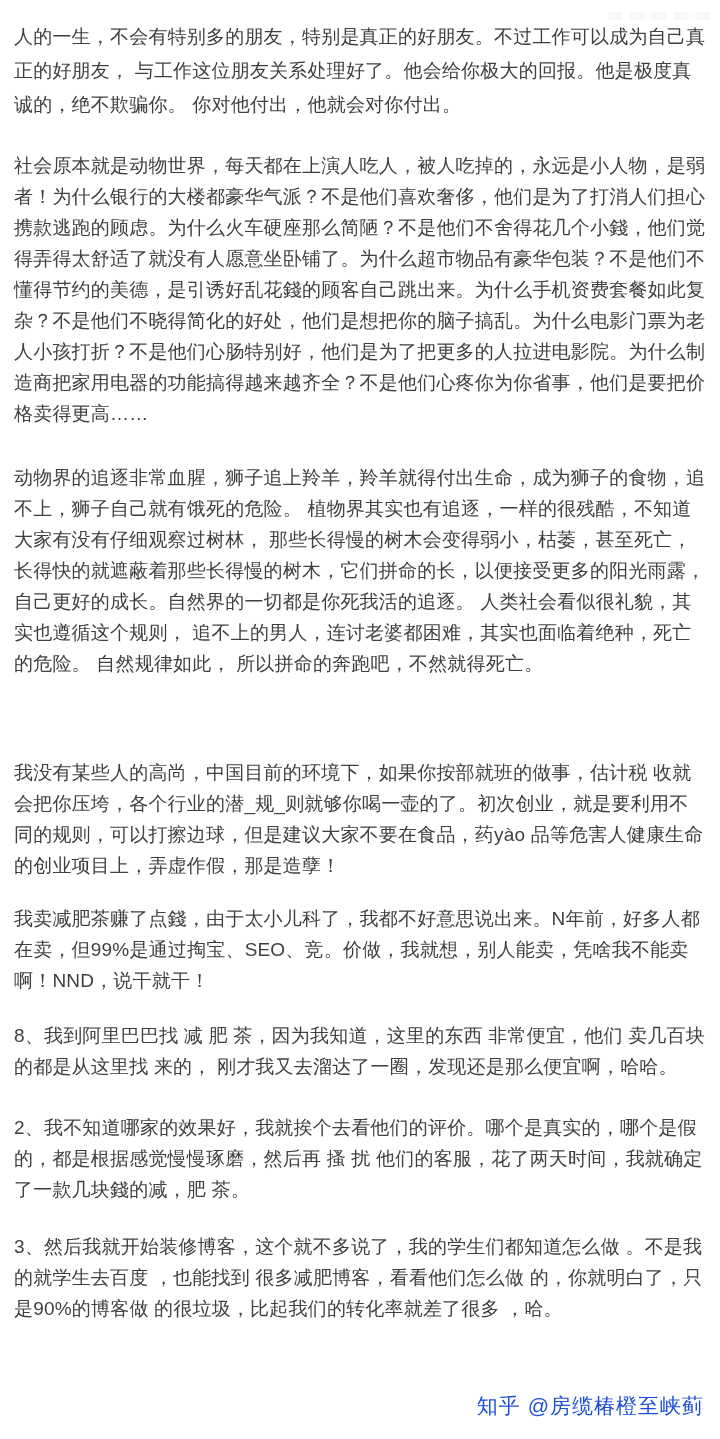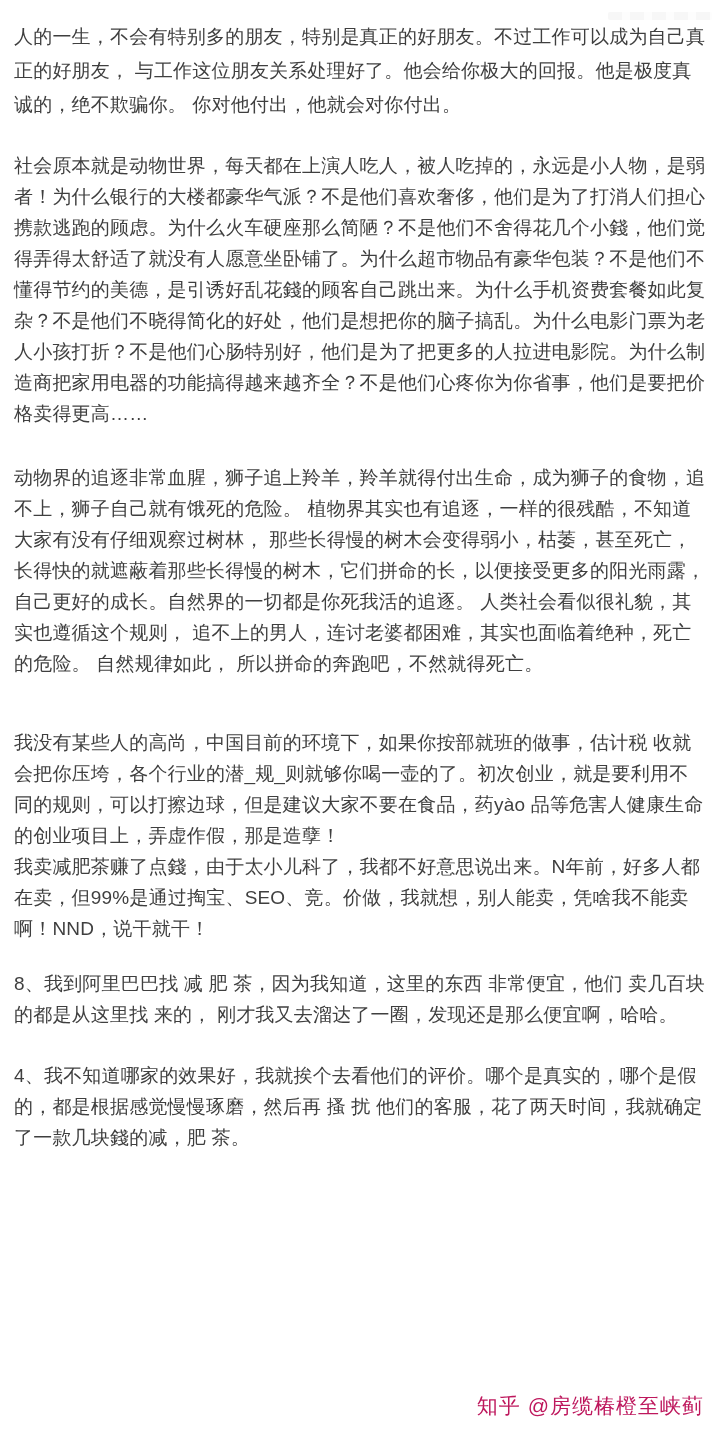--- a/index.html
+++ b/index.html
@@ -29,32 +29,32 @@
     margin: 0;
     font-size: 19px;
     line-height: 31px;
     text-align: left;
     letter-spacing: 0.2px;
     word-break: break-all;
   }
   .p1 { line-height: 34px; }
   .p2 { margin-top: 28px; }
   .p3 { margin-top: 33px; }
-  .p4 { margin-top: 48px; }
-  .p5 { }
+  .p4 { margin-top: 78px; }
+  .p5 { margin-top: 22px; }
   .li1 { margin-top: 24px; }
   .li2 { margin-top: 30px; }
   .li3 { margin-top: 26px; }
   .watermark {
     position: absolute;
     top: 1392px;
     right: 16px;
     font-size: 21px;
     line-height: 28px;
-    color: #be185d;
+    color: #1d4ed8;
     letter-spacing: 1px;
     white-space: nowrap;
   }
   
   .top-artifact {
     position: absolute;
     top: 12px;
     right: 8px;
     width: 104px;
     height: 8px;
@@ -74,18 +74,19 @@
 
   <div class="top-artifact"></div>
 
   <main class="content">
     <p class="p p1">人的一生，不会有特别多的朋友，特别是真正的好朋友。不过工作可以成为自己真正的好朋友， 与工作这位朋友关系处理好了。他会给你极大的回报。他是极度真诚的，绝不欺骗你。 你对他付出，他就会对你付出。</p>
     <p class="p p2">社会原本就是动物世界，每天都在上演人吃人，被人吃掉的，永远是小人物，是弱者！为什么银行的大楼都豪华气派？不是他们喜欢奢侈，他们是为了打消人们担心携款逃跑的顾虑。为什么火车硬座那么简陋？不是他们不舍得花几个小錢，他们觉得弄得太舒适了就没有人愿意坐卧铺了。为什么超市物品有豪华包装？不是他们不懂得节约的美德，是引诱好乱花錢的顾客自己跳出来。为什么手机资费套餐如此复杂？不是他们不晓得简化的好处，他们是想把你的脑子搞乱。为什么电影门票为老人小孩打折？不是他们心肠特别好，他们是为了把更多的人拉进电影院。为什么制造商把家用电器的功能搞得越来越齐全？不是他们心疼你为你省事，他们是要把价格卖得更高……</p>
     <p class="p p3">动物界的追逐非常血腥，狮子追上羚羊，羚羊就得付出生命，成为狮子的食物，追不上，狮子自己就有饿死的危险。 植物界其实也有追逐，一样的很残酷，不知道大家有没有仔细观察过树林， 那些长得慢的树木会变得弱小，枯萎，甚至死亡，长得快的就遮蔽着那些长得慢的树木，它们拼命的长，以便接受更多的阳光雨露，自己更好的成长。自然界的一切都是你死我活的追逐。 人类社会看似很礼貌，其实也遵循这个规则， 追不上的男人，连讨老婆都困难，其实也面临着绝种，死亡的危险。 自然规律如此， 所以拼命的奔跑吧，不然就得死亡。</p>
     <p class="p p4">我没有某些人的高尚，中国目前的环境下，如果你按部就班的做事，估计税 收就会把你压垮，各个行业的潜_规_则就够你喝一壶的了。初次创业，就是要利用不同的规则，可以打擦边球，但是建议大家不要在食品，药yào 品等危害人健康生命的创业项目上，弄虚作假，那是造孽！</p>
     <p class="p p5">我卖减肥茶赚了点錢，由于太小儿科了，我都不好意思说出来。N年前，好多人都在卖，但99%是通过掏宝、SEO、竞。价做，我就想，别人能卖，凭啥我不能卖啊！NND，说干就干！</p>
     <p class="p li1">8、我到阿里巴巴找 减 肥 茶，因为我知道，这里的东西 非常便宜，他们 卖几百块的都是从这里找 来的， 刚才我又去溜达了一圈，发现还是那么便宜啊，哈哈。</p>
-    <p class="p li2">4、我不知道哪家的效果好，我就挨个去看他们的评价。哪个是真实的，哪个是假的，都是根据感觉慢慢琢磨，然后再 搔 扰 他们的客服，花了两天时间，我就确定了一款几块錢的减，肥 茶。</p>
+    <p class="p li2">2、我不知道哪家的效果好，我就挨个去看他们的评价。哪个是真实的，哪个是假的，都是根据感觉慢慢琢磨，然后再 搔 扰 他们的客服，花了两天时间，我就确定了一款几块錢的减，肥 茶。</p>
+    <p class="p li3">3、然后我就开始装修博客，这个就不多说了，我的学生们都知道怎么做 。不是我的就学生去百度 ，也能找到 很多减肥博客，看看他们怎么做 的，你就明白了，只是90%的博客做 的很垃圾，比起我们的转化率就差了很多 ，哈。</p>
   </main>
 
   <div class="watermark">知乎 @房缆椿橙至峡蓟</div>
 
 </div>
 
 </body></html>

